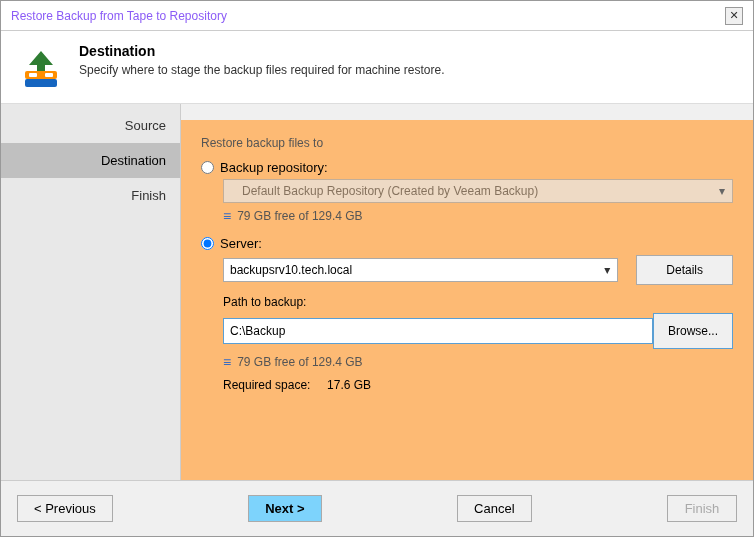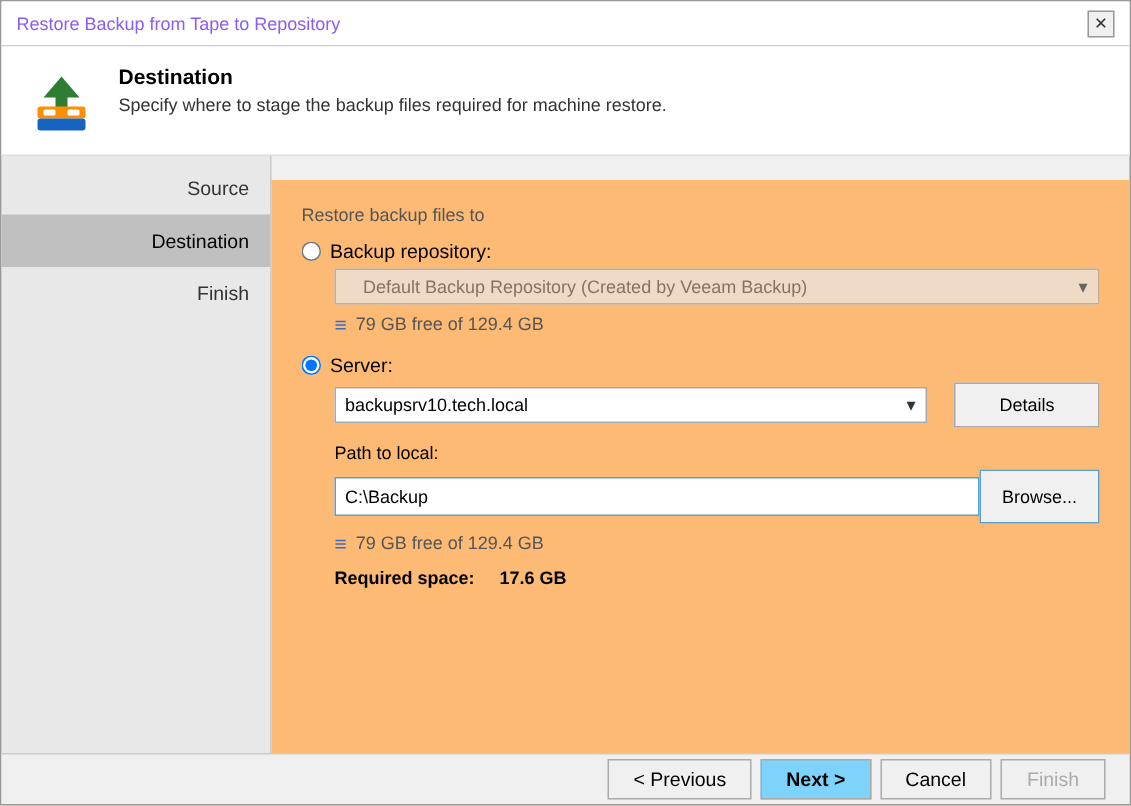--- a/index.html
+++ b/index.html
@@ -233,31 +233,30 @@
       background: #f0f0f0;
       cursor: pointer;
       white-space: nowrap;
       height: 36px;
       color: #000;
     }
     .required-space {
       font-size: 12px;
       color: #000;
       margin-top: 8px;
-      font-weight: bold;
     }
     .footer {
       border-top: 1px solid #ccc;
       background: #f0f0f0;
       padding: 10px 16px;
       display: flex;
-      justify-content: flex-end;
+      justify-content: space-between;
       align-items: center;
       gap: 6px;
-      height: 34px;
+      height: 56px;
     }
     .footer-btn {
       padding: 5px 16px;
       font-size: 13px;
       border: 1px solid #aaa;
       background: #f0f0f0;
       cursor: pointer;
       min-width: 70px;
       text-align: center;
     }
@@ -347,21 +346,21 @@
           <div class="indent-section">
             <div class="server-row">
               <div class="server-dropdown-wrapper">
                 <select class="server-select">
                   <option>backupsrv10.tech.local</option>
                 </select>
               </div>
               <button class="details-btn">Details</button>
             </div>
 
-            <div class="path-label">Path to local:</div>
+            <div class="path-label">Path to backup:</div>
             <div class="path-row">
               <input type="text" class="path-input" value="C:\Backup" style="">
               <button class="browse-btn">Browse...</button>
             </div>
 
             <div class="disk-info">
               <span class="disk-icon">≡</span>
               <span>79 GB free of 129.4 GB</span>
             </div>
 

